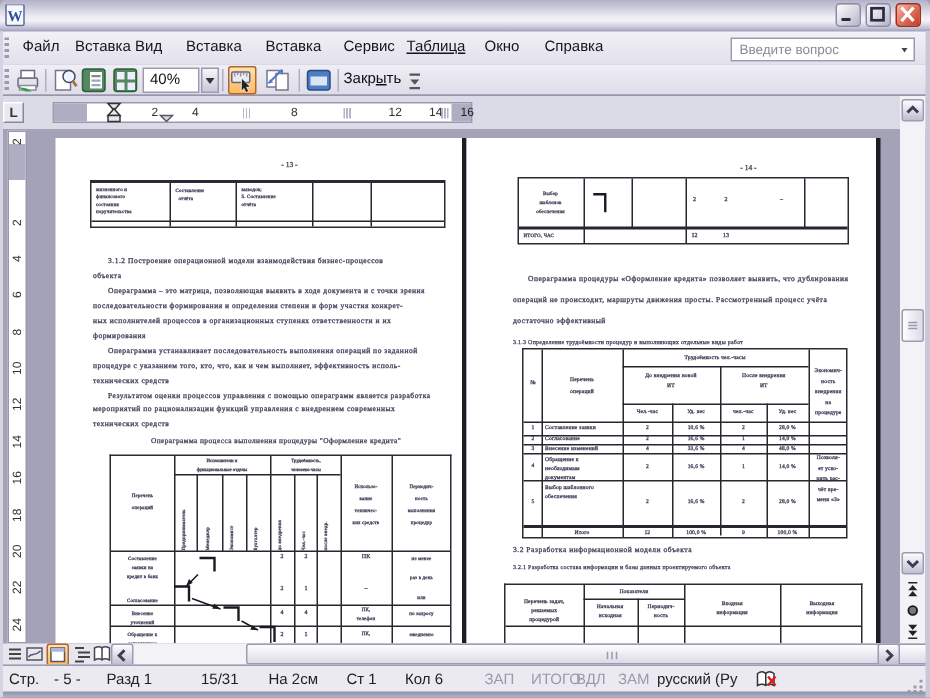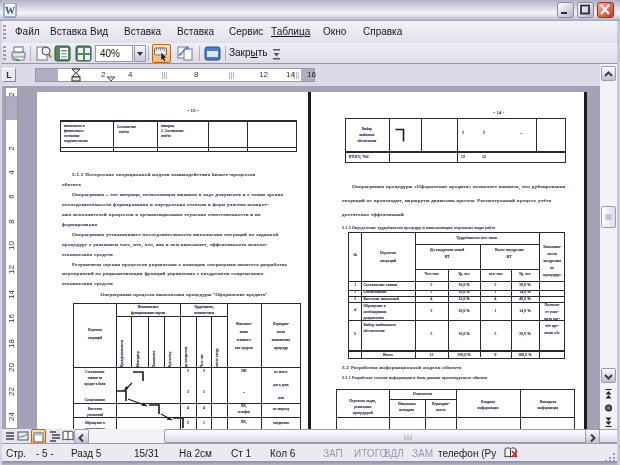--- a/index.html
+++ b/index.html
@@ -87,20 +87,21 @@
  <div class="abs dots" style="left:3px;top:4px;height:14px;"></div>
  <span class="abs mitem" style="left:15px;">Файл</span>
  <span class="abs mitem" style="left:50px;">Вставка</span>
  <span class="abs mitem" style="left:90px;">Вид</span>
  <span class="abs mitem" style="left:124px;">Вставка</span>
  <span class="abs mitem" style="left:177px;">Вставка</span>
  <span class="abs mitem" style="left:229px;">Сервис</span>
  <span class="abs mitem" style="left:271px;text-decoration:underline;">Таблица</span>
  <span class="abs mitem" style="left:323px;">Окно</span>
  <span class="abs mitem" style="left:363px;">Справка</span>
+ <div class="abs" id="qbox">Введите вопрос<span class="arr"></span></div>
 </div>
 <div class="abs" id="toolbar">
  <div class="abs dots" style="left:3px;top:3px;height:15px;"></div>
  <svg class="abs ticon" style="left:10px;" viewBox="0 0 17 17">
       <rect x="2" y="7" width="13" height="6" rx="1" fill="#e3e3ea" stroke="#6a6a80"></rect>
       <rect x="4" y="2" width="9" height="5" fill="#fff" stroke="#6a6a80"></rect>
       <rect x="3" y="12" width="11" height="3" fill="#fafafc" stroke="#8a8aa0"></rect>
       <path d="M2 13 l5 3 h4 l-3-2z" fill="#2f9e44"></path>
     </svg>
  <div class="abs tsep" style="left:30px;"></div>
@@ -478,30 +479,30 @@
           <path d="M240 3.5 v5 M243 3.5 v5 M246 3.5 v5" stroke="#9a99b0"></path>
         </svg></div>
   <div class="sbtn" style="left:511px;top:0;"><svg width="13" height="12" viewBox="0 0 13 12">
           <path d="M5 2.5 L8.5 6 L5 9.5" fill="none" stroke="#3c3c55" stroke-width="2"></path>
         </svg></div>
  </div>
 </div>
 <div class="abs" id="statusbar">
  <span class="abs st" style="left:6px;">Стр.</span>
  <span class="abs st" style="left:36px;">- 5 -</span>
- <span class="abs st" style="left:71px;">Разд 5</span>
+ <span class="abs st" style="left:71px;">Разд 1</span>
  <span class="abs st" style="left:134px;">15/31</span>
  <span class="abs st" style="left:179px;">На 2см</span>
  <span class="abs st" style="left:231px;">Ст 1</span>
  <span class="abs st" style="left:270px;">Кол 6</span>
  <span class="abs stg" style="left:323px;">ЗАП</span>
  <span class="abs stg" style="left:354px;">ИТОГО</span>
  <span class="abs stg" style="left:384px;">ВДЛ</span>
  <span class="abs stg" style="left:412px;">ЗАМ</span>
- <span class="abs st" style="left:438px;">телефон (Ру</span>
+ <span class="abs st" style="left:438px;">русский (Ру</span>
  <svg class="abs" style="left:504px;top:3px;" width="15" height="13" viewBox="0 0 15 13">
       <path d="M1 2 c2-1.5 4-1.5 5.5 0 c1.5-1.5 3.5-1.5 5.5 0 v8 c-2-1-4-1-5.5 0 c-1.5-1-3.5-1-5.5 0 z" fill="#fff" stroke="#333"></path>
       <line x1="6.5" y1="2" x2="6.5" y2="10" stroke="#333"></line>
       <path d="M8 4 l5 6 M13 4 l-5 6" stroke="#c22" stroke-width="1.6"></path>
     </svg>
  <svg class="abs" style="left:605px;top:9px;" width="11" height="9" viewBox="0 0 11 9">
       <g fill="#9a99ae">
         <rect x="8" y="0" width="2" height="2"></rect>
         <rect x="8" y="4" width="2" height="2"></rect>
         <rect x="4" y="4" width="2" height="2"></rect>

